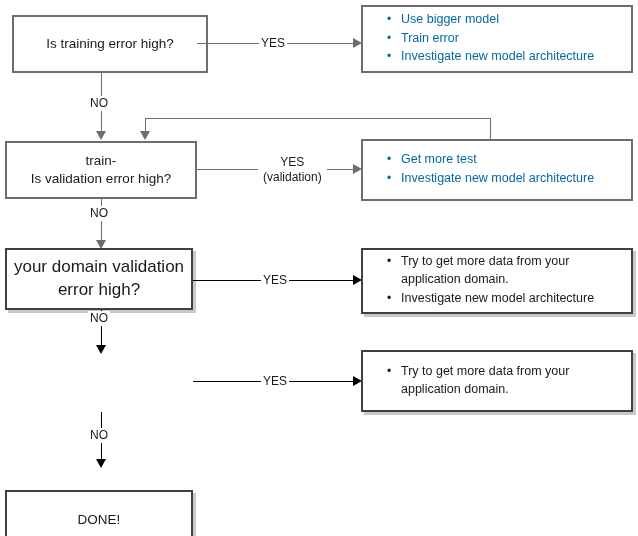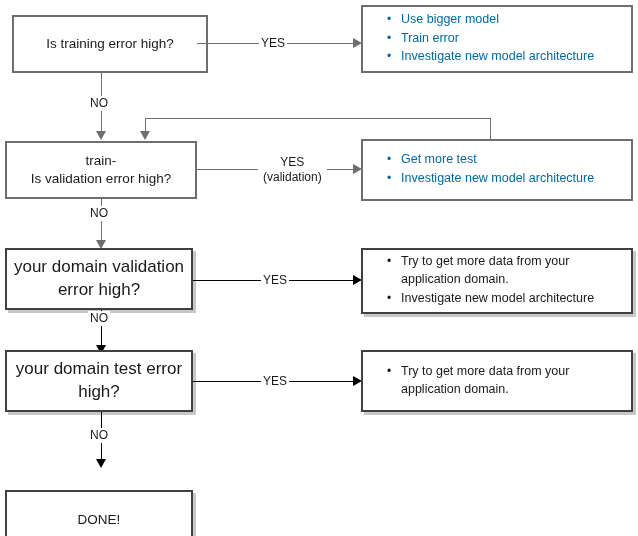--- a/index.html
+++ b/index.html
@@ -194,23 +194,20 @@
     <ul class="bullets">
       <li>Try to get more data from your application domain.</li>
       <li>Investigate new model architecture</li>
     </ul>
   </div>
 
   <div class="line v-line c-black" style="left:101px; top:310px; height:38px;"></div>
   <div class="arrow down b" style="left:96px; top:345px;"></div>
   <div class="edge-label" style="left:88px; top:311px;">NO</div>
 
-  <div class="box black" style="left:5px; top:350px; width:188px; height:62px;">
-    <div class="decision-text small">your domain test error high?</div>
-  </div>
 
   <div class="line h-line c-black" style="left:193px; top:381px; width:166px;"></div>
   <div class="arrow right b" style="left:353px; top:376px;"></div>
   <div class="edge-label" style="left:261px; top:374px;">YES</div>
 
   <div class="box black" style="left:361px; top:350px; width:272px; height:62px;">
     <ul class="bullets">
       <li>Try to get more data from your application domain.</li>
     </ul>
   </div>

